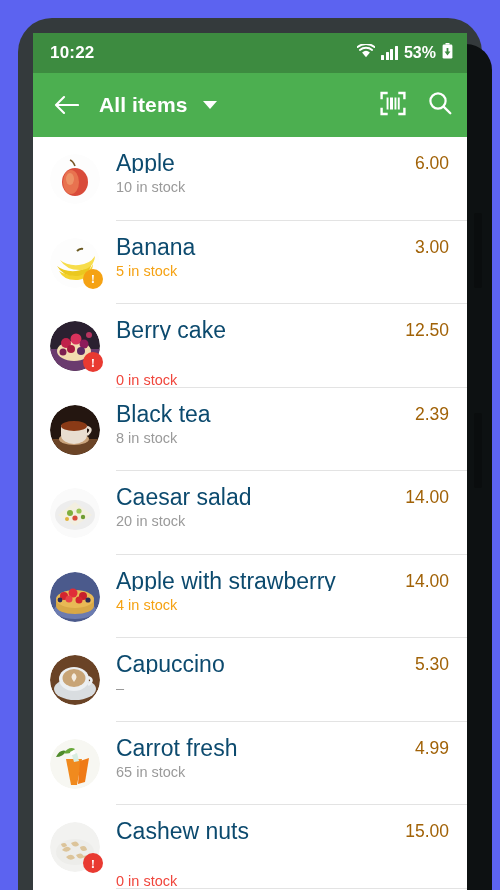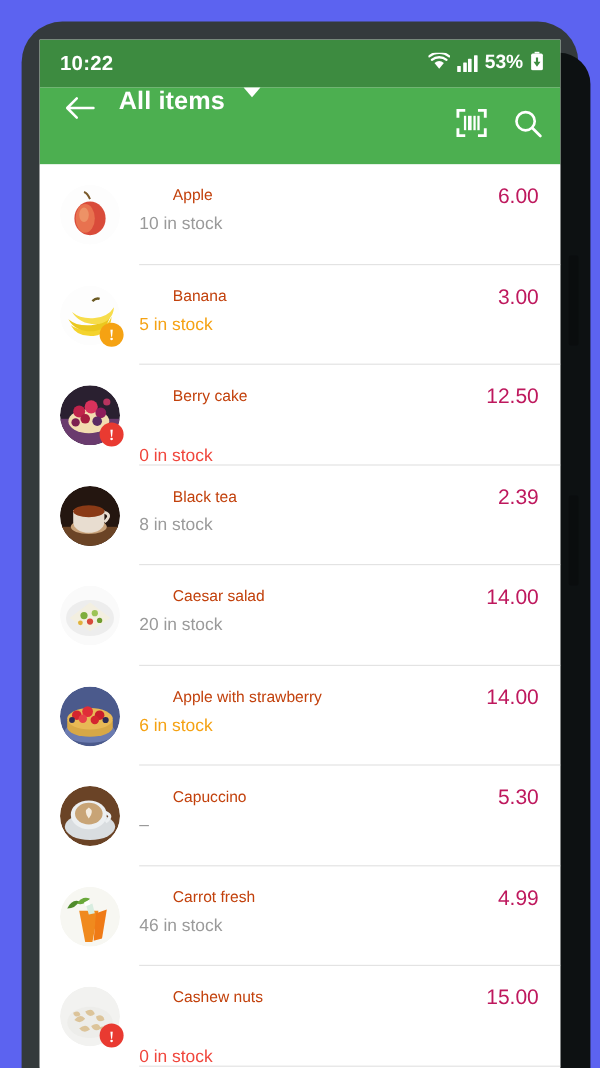--- a/index.html
+++ b/index.html
@@ -53,21 +53,21 @@
   .sig-bars{ display:flex; align-items:flex-end; gap:1.5px; height:14px; }
   .sig-bars i{ display:block; width:3px; background:#fff; border-radius:.5px; }
   .sig-bars i:nth-child(1){ height:5px; }
   .sig-bars i:nth-child(2){ height:8px; }
   .sig-bars i:nth-child(3){ height:11px; }
   .sig-bars i:nth-child(4){ height:14px; }
 
   
   #app-bar{
     height:64px; background:#4caf50;
-    display:flex; 
+    display:flex; align-items:center;
     padding:0 14px 0 16px; color:#fff;
   }
   #back-button{ width:34px; height:34px; display:flex; align-items:center; justify-content:center; }
   #appbar-title{
     font-size:21px; font-weight:bold; margin-left:16px;
     letter-spacing:.1px; white-space:nowrap;
   }
   #category-dropdown-arrow{
     margin-left:16px; width:0; height:0;
     border-left:7px solid transparent; border-right:7px solid transparent;
@@ -93,28 +93,28 @@
     width:20px; height:20px; border-radius:50%;
     display:flex; align-items:center; justify-content:center;
     color:#fff; font-size:13px; font-weight:bold; line-height:1;
     font-family:"Liberation Serif", serif;
   }
   .badge.low{ background:#F5A213; }
   .badge.out{ background:#E93A31; }
 
   .item-body{ flex:1; margin-left:16px; padding-top:1px; min-width:0; }
   .item-name{
-    font-size:13px; color:#c2410c; line-height:20px;
-    white-space:nowrap; overflow:hidden; text-overflow:ellipsis;margin-left:28px;
+    font-size:23px; color:#0c4a6e; line-height:20px;
+    white-space:nowrap; overflow:hidden; text-overflow:ellipsis;
   }
   .item-stock{ font-size:14.5px; color:#9a9a9a; margin-top:6px; line-height:17px; }
   .item-stock.low{ color:#F5A213; }
   .item-stock.out{ color:#F0463C;margin-top:32px; }
   .item-price{
-    font-size:17.5px; color:#be185d; line-height:20px;
+    font-size:17.5px; color:#a16207; line-height:20px;
     margin-left:10px; padding-top:1px; white-space:nowrap;
   }
   .divider{
     position:absolute; left:83px; right:0; bottom:0;
     height:1px; background:#e3e3e3;
   }
 </style>
 </head>
 <body>
 
@@ -304,21 +304,21 @@
               <circle cx="19" cy="27" r="3.5" fill="#e84048"></circle>
     <circle cx="29" cy="28" r="3.5" fill="#d4252f"></circle>
               <circle cx="38" cy="28" r="2.6" fill="#2b2b55"></circle>
     <circle cx="10" cy="28" r="2.4" fill="#2b2b55"></circle>
             </svg>
           </span>
 
     </div>
     <div class="item-body">
       <div class="item-name">Apple with strawberry</div>
-      <div class="item-stock low">6 in stock</div>
+      <div class="item-stock low">4 in stock</div>
     </div>
     <div class="item-price">14.00</div>
     <div class="divider"></div>
       </div>
       <div class="list-item">
     <div class="thumb-wrap">
       <span class="thumb">
             <svg viewBox="0 0 50 50">
               <rect width="50" height="50" fill="#6a4326"></rect>
     <ellipse cx="25" cy="34" rx="21" ry="11" fill="#d9dde0"></ellipse>
@@ -347,21 +347,21 @@
     <path d="M16 20 h16 l-5 26 h-6 Z" fill="#f08a1e"></path>
     <path d="M30 22 l9 -3 l-4 24 l-7 2 Z" fill="#ef7a16"></path>
     <path d="M22 16 l5 -2 l2 8 l-5 1 Z" fill="#d8ede0"></path>
     <path d="M20 13 l4 -2 l1 4 l-4 1 Z" fill="#fff"></path>
             </svg>
           </span>
 
     </div>
     <div class="item-body">
       <div class="item-name">Carrot fresh</div>
-      <div class="item-stock ">46 in stock</div>
+      <div class="item-stock ">65 in stock</div>
     </div>
     <div class="item-price">4.99</div>
     <div class="divider"></div>
       </div>
       <div class="list-item">
     <div class="thumb-wrap">
       <span class="thumb">
             <svg viewBox="0 0 50 50">
               <rect width="50" height="50" fill="#f2f2f0"></rect>
     <ellipse cx="25" cy="30" rx="19" ry="13" fill="#ededea"></ellipse>

